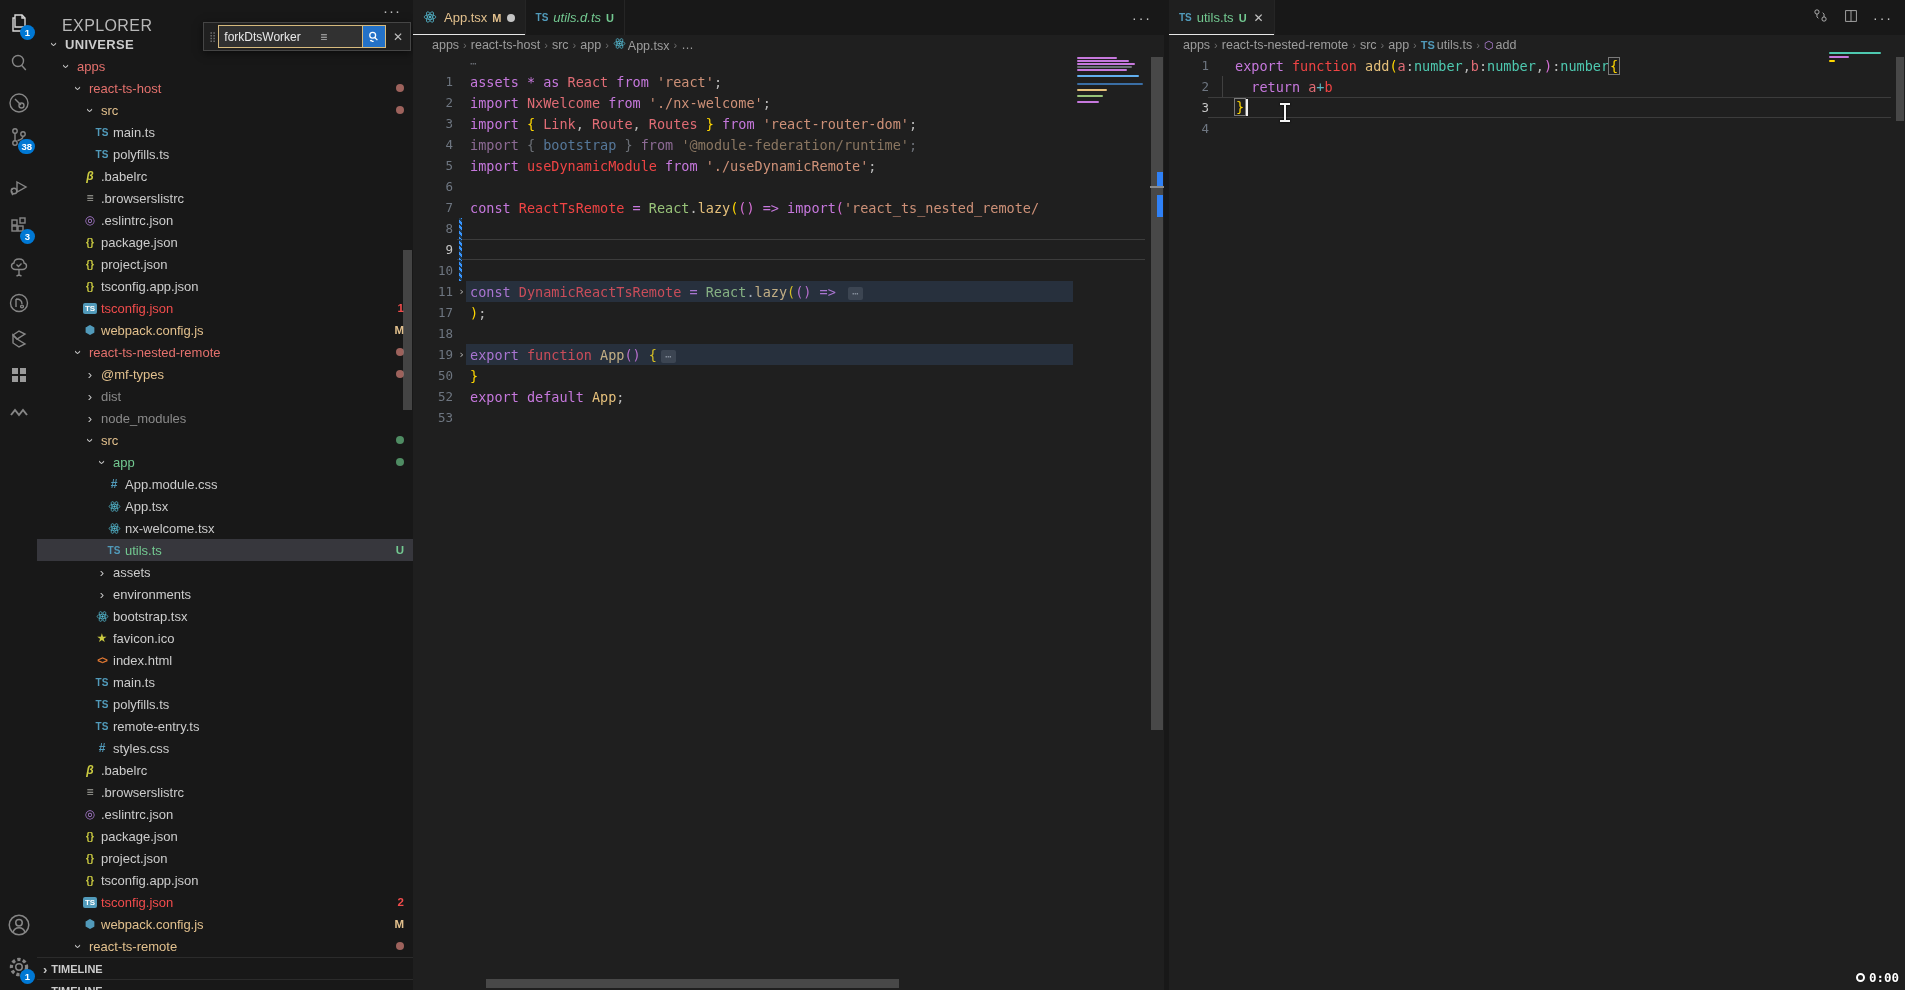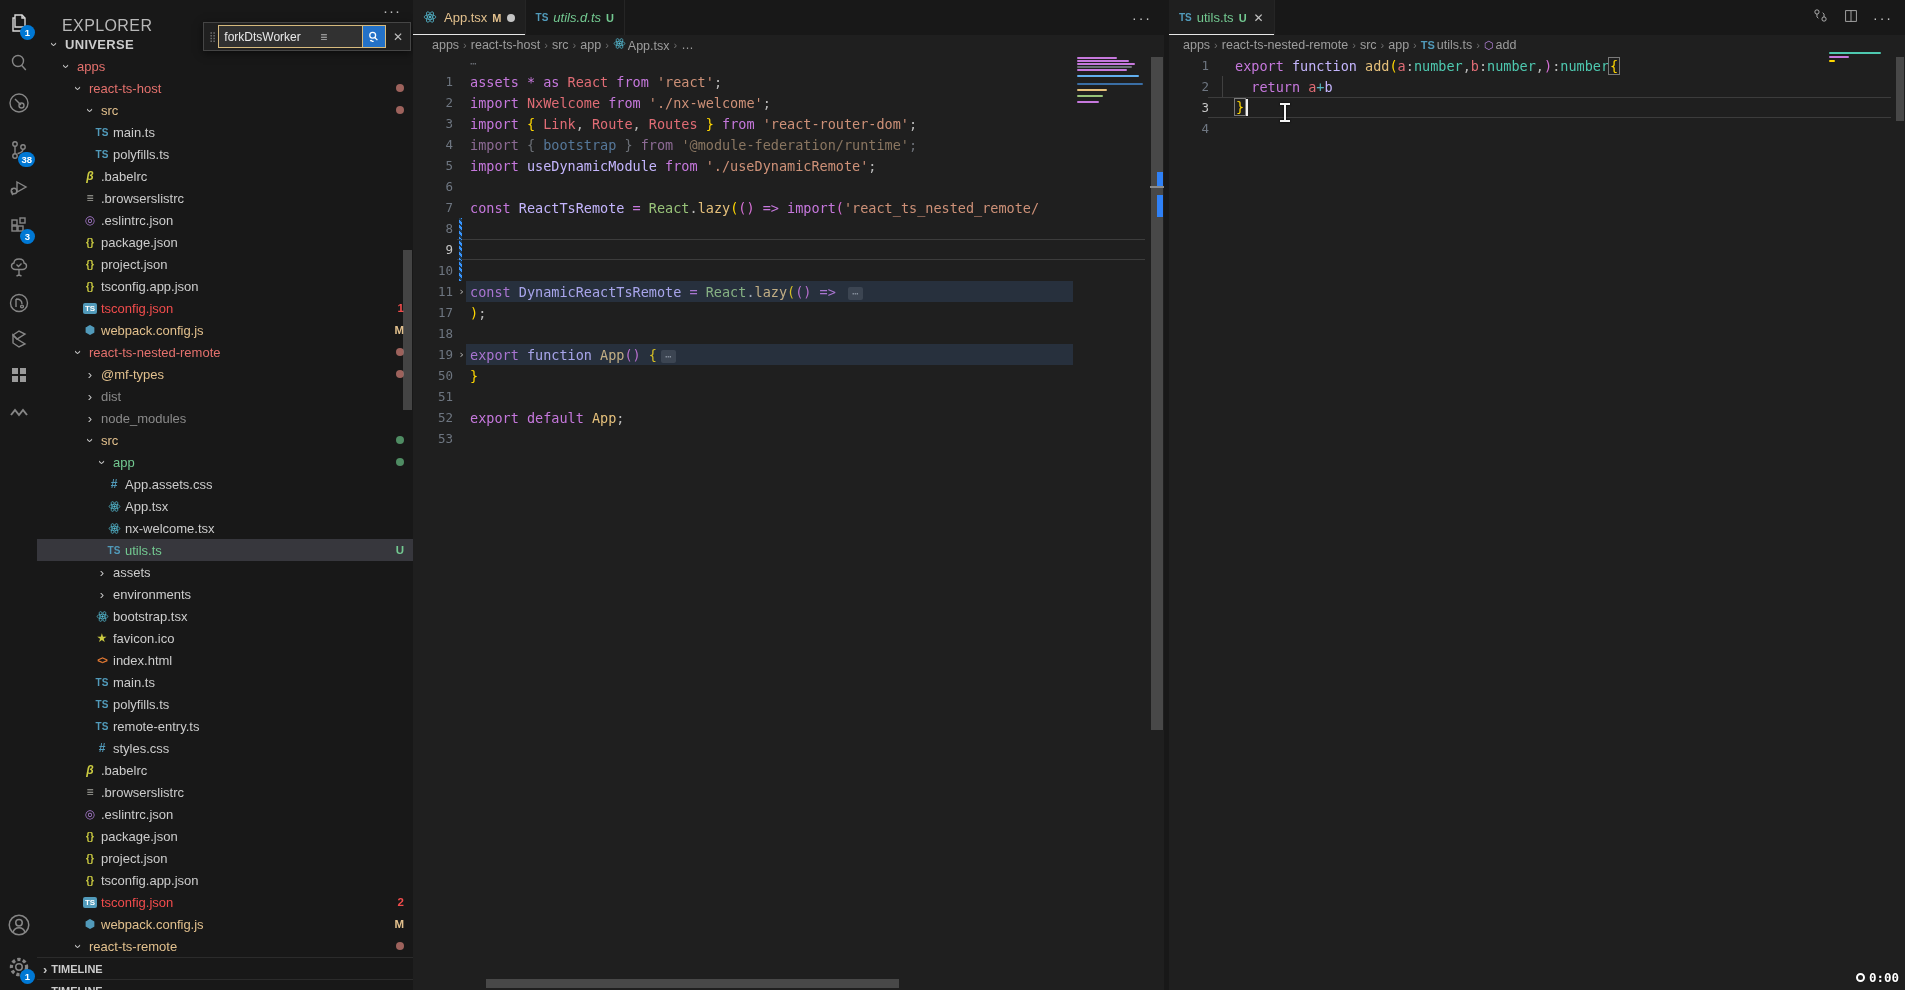--- a/index.html
+++ b/index.html
@@ -74,21 +74,21 @@
   .bc-cube{color:#b180d7;}
   
   .code{position:absolute;left:0;top:55px;right:0;font-family:"DejaVu Sans Mono","Liberation Mono",monospace;font-size:13.5px;}
   .crow{height:21px;display:flex;align-items:center;position:relative;white-space:pre;}
   .crow.mini{height:16px;}
   .gutter{flex:none;text-align:right;color:#6e7681;font-size:12.5px;}
   .g-left{width:40px;} .g-right{width:40px;}
   .foldslot{flex:none;width:17px;text-align:center;color:#b0b0b0;font-size:11px;}
   .codetext{flex:none;}
   .cp-left{padding-left:0px;} 
-  .tok-k{color:#c678dd;} .tok-r{color:#e06c75;} .tok-s{color:#ce9178;} .tok-b{color:#c4b5fd;}
+  .tok-k{color:#c678dd;} .tok-r{color:#e06c75;} .tok-s{color:#ce9178;} .tok-b{color:#ef4444;}
   .tok-c{color:#56b6c2;} .tok-g{color:#98c379;} .tok-f{color:#e5c07b;} .tok-t{color:#4ec9b0;}
   .tok-y{color:#ffd700;} .tok-m{color:#d670d6;} .tok-p{color:#bbbbbb;}
   .tok-d{color:#6b6f76;} .tok-ds{color:#8a7661;} .tok-db{color:#56789a;} .tok-dk{color:#8d6b95;}
   .tok-e{color:#9b9b9b;background:#3a3a3a;border-radius:2px;padding:0 4px;margin-left:4px;font-size:11px;}
   .tok-bm{color:#ffd700;border:1px solid #7a7a7a;padding:0 1px;margin:0 -1px;}
   .caret{display:inline-block;width:2px;height:17px;background:#f0f0f0;vertical-align:middle;margin-left:1px;}
   .gitbar{position:absolute;left:46px;top:0;bottom:0;width:3px;
      background:repeating-linear-gradient(45deg,#3794ff 0 2px,#1f3a52 2px 4px);}
   .curbox-l{position:absolute;left:44px;right:19px;top:0;bottom:0;border-top:1px solid #3c3c3c;border-bottom:1px solid #3c3c3c;}
   .hlband{position:absolute;left:53px;width:607px;top:0;bottom:0;background:rgba(70,110,170,.22);}
@@ -128,21 +128,21 @@
         <path d="M14.8 14.5l4 4.5"></path>
       </svg>
   </div>
   <div class="ab-item" style="top:84px">
     <svg width="24" height="24" viewBox="0 0 24 24">
         <circle cx="12" cy="12" r="9"></circle>
         <path d="M8 8l6 6"></path>
         <circle cx="14.5" cy="14.5" r="2.5"></circle>
       </svg>
   </div>
-  <div class="ab-item" style="top:131px">
+  <div class="ab-item" style="top:118px">
     <svg width="24" height="24" viewBox="0 0 24 24">
         <circle cx="8" cy="6" r="2.2"></circle>
         <circle cx="16" cy="9" r="2.2"></circle>
         <circle cx="8" cy="18" r="2.2"></circle>
         <path d="M8 8.2v7.6"></path>
         <path d="M16 11.2c0 3-3 3.5-5.5 4.5"></path>
       </svg>
     <span class="ab-badge">38</span>
   </div>
   <div class="ab-item" style="top:168px">
@@ -358,21 +358,21 @@
         <span class="slot">
           <span class="chev open">›</span>
         </span>
         <span class="tlabel col-green">app</span>
         <span class="tdeco"><span class="dot dot-green"></span></span>
       </div>
       <div class="trow" style="padding-left: 68px;">
         <span class="slot">
           <span class="ic-css">#</span>
         </span>
-        <span class="tlabel col-white">App.assets.css</span>
+        <span class="tlabel col-white">App.module.css</span>
       </div>
       <div class="trow" style="padding-left: 68px;">
         <span class="slot">
           <svg width="13" height="13" viewBox="0 0 24 24" fill="none" stroke="#58c4dc" stroke-width="1.2">
             <ellipse cx="12" cy="12" rx="10" ry="4"></ellipse>
             <ellipse cx="12" cy="12" rx="10" ry="4" transform="rotate(60 12 12)"></ellipse>
             <ellipse cx="12" cy="12" rx="10" ry="4" transform="rotate(120 12 12)"></ellipse>
             <circle cx="12" cy="12" r="1.6" fill="#58c4dc"></circle>
           </svg>
         </span>
@@ -580,21 +580,20 @@
       <div class="crow"><span class="gutter g-left">6</span><span class="foldslot" style="width: 17px;"></span><span class="codetext"></span></div>
       <div class="crow"><span class="gutter g-left">7</span><span class="foldslot" style="width: 17px;"></span><span class="codetext"><span class="tok-k">const </span><span class="tok-b">ReactTsRemote</span><span class="tok-k"> = </span><span class="tok-g">React</span><span class="tok-p">.</span><span class="tok-f">lazy</span><span class="tok-y">(</span><span class="tok-m">()</span><span class="tok-k"> =&gt; </span><span class="tok-k">import</span><span class="tok-m">(</span><span class="tok-s">'react_ts_nested_remote/</span></span></div>
       <div class="crow"><div class="gitbar"></div><span class="gutter g-left">8</span><span class="foldslot" style="width: 17px;"></span><span class="codetext"></span></div>
       <div class="crow"><div class="curbox-l"></div><div class="gitbar"></div><span class="gutter g-left" style="color: rgb(198, 198, 198);">9</span><span class="foldslot" style="width: 17px;"></span><span class="codetext"></span></div>
       <div class="crow"><div class="gitbar"></div><span class="gutter g-left">10</span><span class="foldslot" style="width: 17px;"></span><span class="codetext"></span></div>
       <div class="crow"><div class="hlband"></div><span class="gutter g-left">11</span><span class="foldslot" style="width: 17px;">›</span><span class="codetext"><span class="tok-k">const </span><span class="tok-b">DynamicReactTsRemote</span><span class="tok-k"> = </span><span class="tok-g">React</span><span class="tok-p">.</span><span class="tok-f">lazy</span><span class="tok-y">(</span><span class="tok-m">()</span><span class="tok-k"> =&gt; </span><span class="tok-e">⋯</span></span></div>
       <div class="crow"><span class="gutter g-left">17</span><span class="foldslot" style="width: 17px;"></span><span class="codetext"><span class="tok-y">)</span><span class="tok-p">;</span></span></div>
       <div class="crow"><span class="gutter g-left">18</span><span class="foldslot" style="width: 17px;"></span><span class="codetext"></span></div>
       <div class="crow"><div class="hlband"></div><span class="gutter g-left">19</span><span class="foldslot" style="width: 17px;">›</span><span class="codetext"><span class="tok-k">export </span><span class="tok-b">function </span><span class="tok-f">App</span><span class="tok-m">()</span><span class="tok-p"> </span><span class="tok-y">{</span><span class="tok-e">⋯</span></span></div>
       <div class="crow"><span class="gutter g-left">50</span><span class="foldslot" style="width: 17px;"></span><span class="codetext"><span class="tok-y">}</span></span></div>
-      <div class="crow"><span class="gutter g-left">51</span><span class="foldslot" style="width: 17px;"></span><span class="codetext"></span></div>
       <div class="crow"><span class="gutter g-left">52</span><span class="foldslot" style="width: 17px;"></span><span class="codetext"><span class="tok-k">export default </span><span class="tok-f">App</span><span class="tok-p">;</span></span></div>
       <div class="crow"><span class="gutter g-left">53</span><span class="foldslot" style="width: 17px;"></span><span class="codetext"></span></div>
     </div>
 
   <div class="minimap" id="mm-left" style="left:662px;top:57px;width:75px;height:60px">
       <div class="mm-bar" style="background: rgb(198, 120, 221); width: 40px; top: 0px; left: 2px;"></div>
       <div class="mm-bar" style="background: rgb(198, 120, 221); width: 52px; top: 3px; left: 2px;"></div>
       <div class="mm-bar" style="background: rgb(198, 120, 221); width: 58px; top: 6px; left: 2px;"></div>
       <div class="mm-bar" style="background: rgb(107, 111, 118); width: 55px; top: 9px; left: 2px;"></div>
       <div class="mm-bar" style="background: rgb(198, 120, 221); width: 50px; top: 12px; left: 2px;"></div>

